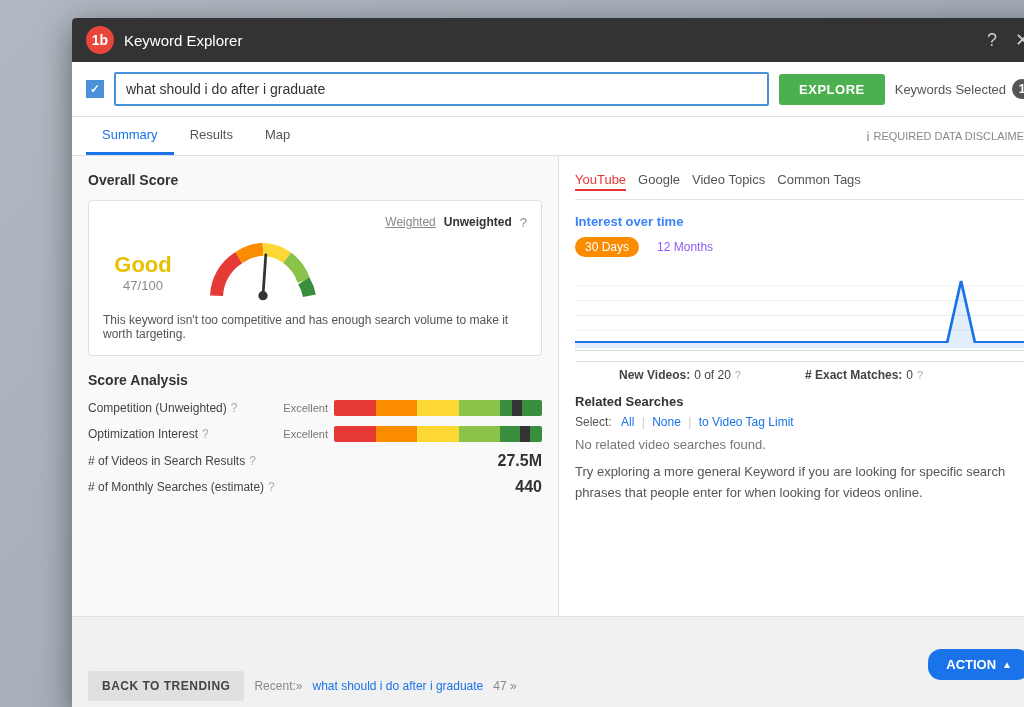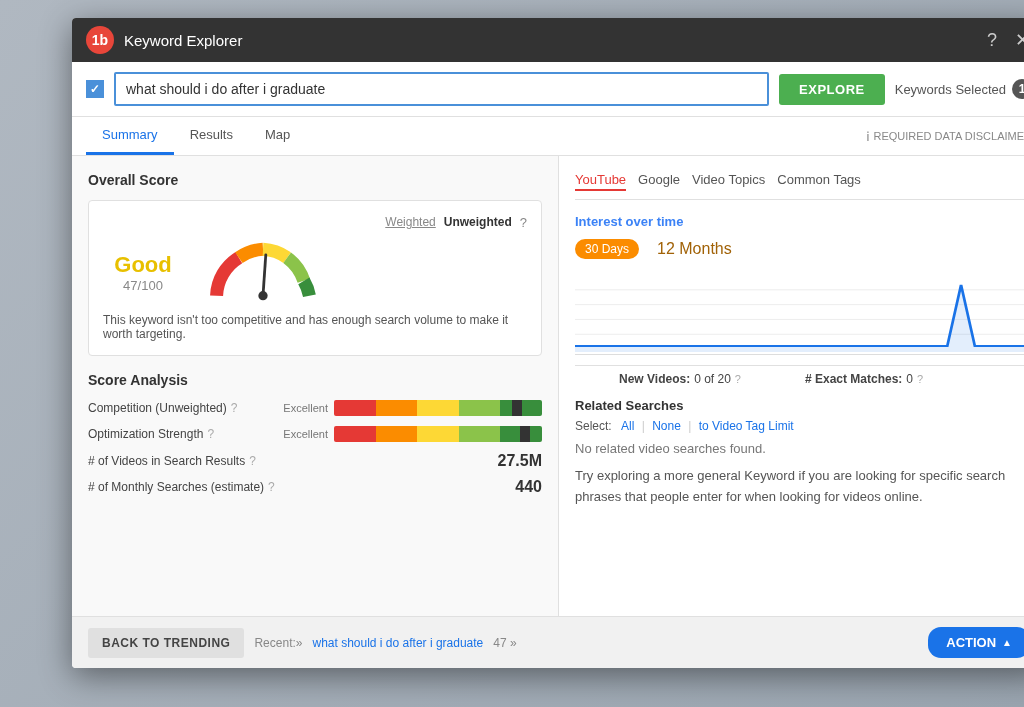--- a/index.html
+++ b/index.html
@@ -376,22 +376,22 @@
       background: #fb8c00;
       color: #fff;
       border: none;
       border-radius: 10px;
       padding: 3px 10px;
       font-size: 12px;
       cursor: pointer;
     }
     .time-btn.inactive {
       background: none;
-      color: #a16207;
-      font-size: 16px;
+      color: #8b5cf6;
+      font-size: 12px;
     }
     
     .chart-area {
       position: relative;
       height: 80px;
       border-bottom: 1px solid #ddd;
       margin-bottom: 10px;
     }
     .chart-svg {
       width: 100%;
@@ -447,20 +447,21 @@
       border-top: 1px solid #e0e0e0;
       padding: 10px 16px;
       display: flex;
       align-items: center;
       justify-content: space-between;
     }
     .footer-left {
       display: flex;
       align-items: center;
       gap: 10px;
+      margin-top: 44px;
     }
     .back-btn {
       background: #e0e0e0;
       border: none;
       border-radius: 3px;
       padding: 8px 14px;
       font-size: 12px;
       font-weight: bold;
       color: #444;
       cursor: pointer;
@@ -593,21 +594,21 @@
             <div class="bar-yellow"></div>
             <div class="bar-lgreen"></div>
             <div class="bar-green"></div>
             <div class="bar-marker" style="left: 88%;"></div>
           </div>
         </div>
       </div>
 
       <div class="analysis-row">
         <div class="analysis-label">
-          <span>Optimization Strength</span>
+          <span>Optimization Interest</span>
           <span class="analysis-help">?</span>
         </div>
         <div class="analysis-bar-area">
           <span class="bar-label">Excellent</span>
           <div class="color-bar">
             <div class="bar-red"></div>
             <div class="bar-orange"></div>
             <div class="bar-yellow"></div>
             <div class="bar-lgreen"></div>
             <div class="bar-green"></div>

